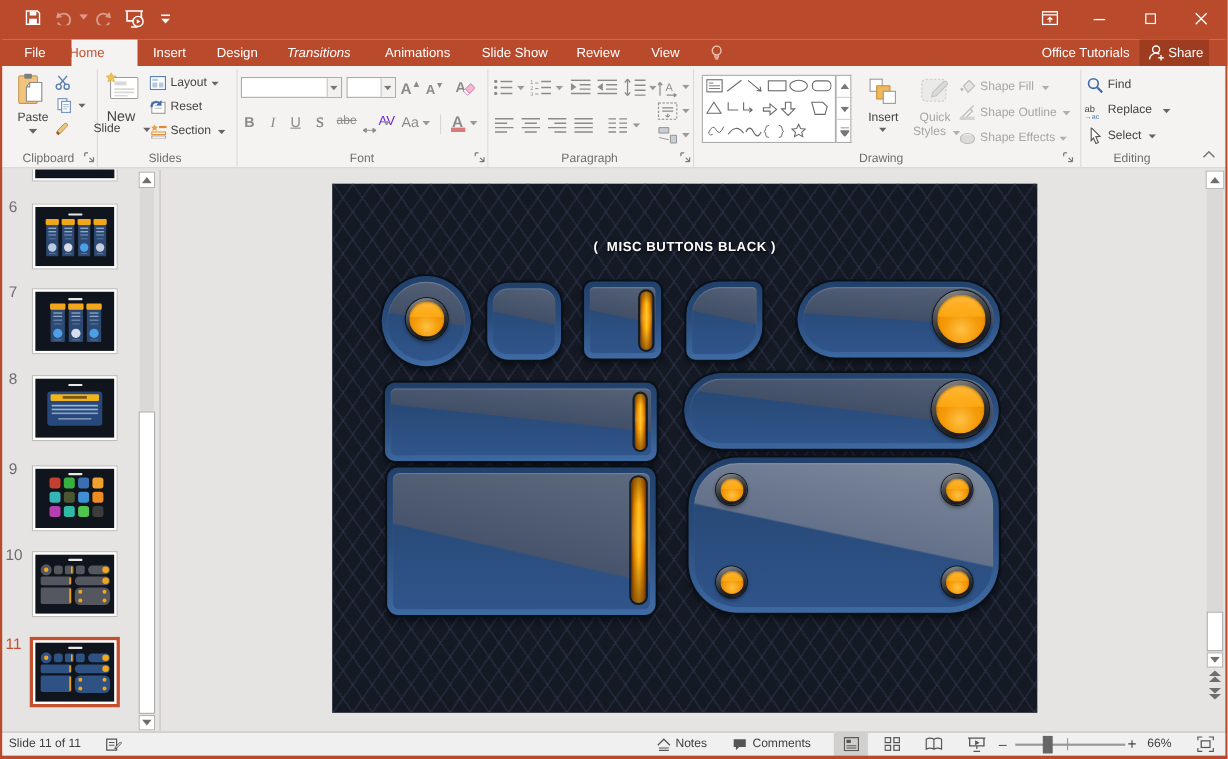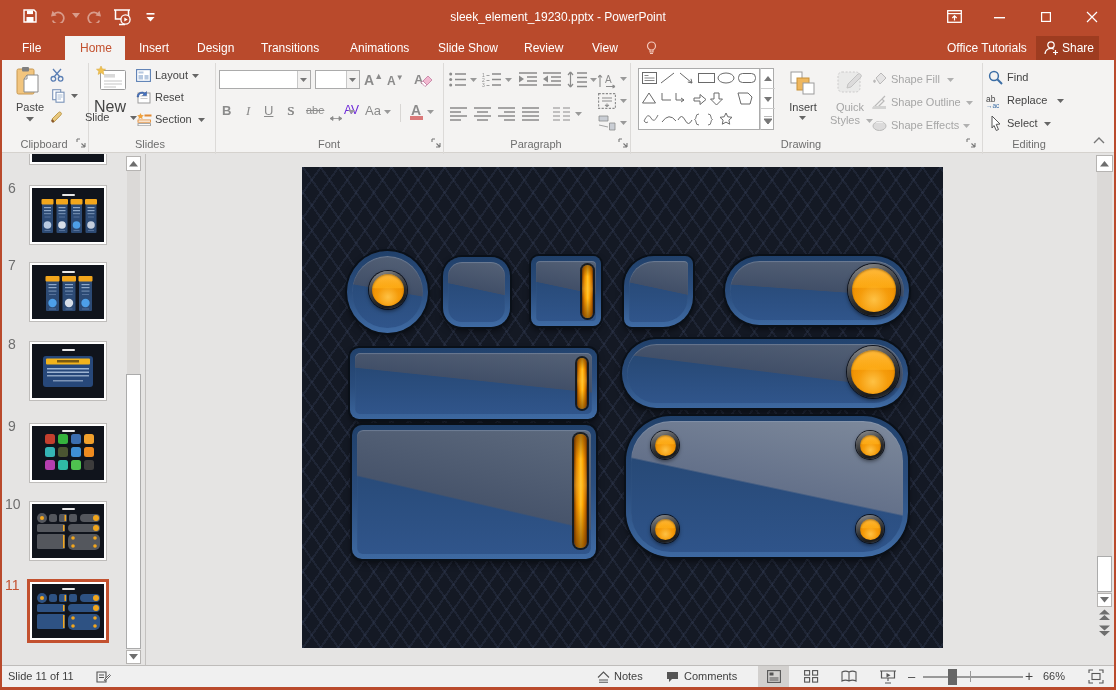--- a/index.html
+++ b/index.html
@@ -89,45 +89,44 @@
     <path d="M1 1 h16 M2.5 1 v9 h13 v-9" fill="none" stroke="#fff" stroke-width="1.5"></path>
     <path d="M9 10 v3 M6 15.5 h6" stroke="#fff" stroke-width="1.5"></path>
     <circle cx="12.5" cy="10.5" r="4.6" fill="#B94A2C" stroke="#fff" stroke-width="1.3"></circle>
     <path d="M11.3 8.6 l3.4 1.9 -3.4 1.9 z" fill="#fff"></path>
   </svg>
 
   <svg class="abs" style="left:146px;top:13px" width="9" height="9" viewBox="0 0 9 9">
     <rect x="0.5" y="0" width="8" height="1.6" fill="#fff"></rect>
     <path d="M0.5 4 h8 l-4 4.4 z" fill="#fff"></path>
   </svg>
-  <div class="abs" style="left:0;top:10px;width:1116px;text-align:center;font-size:12px;color:#fff;">sleek_element_19230.pptx - PowerPoint</div>
 
   <svg class="abs" style="left:947px;top:10px" width="15" height="13" viewBox="0 0 15 13">
     <rect x="0.7" y="0.7" width="13.6" height="11.6" fill="none" stroke="#fff" stroke-width="1.3"></rect>
     <line x1="0.7" y1="3.6" x2="14.3" y2="3.6" stroke="#fff" stroke-width="1.2"></line>
     <path d="M7.5 10.5 v-4.4 M5.3 8 l2.2-2.2 2.2 2.2" fill="none" stroke="#fff" stroke-width="1.2"></path>
   </svg>
 
   <svg class="abs" style="left:994px;top:17px" width="11" height="2" viewBox="0 0 11 2">
       <rect width="11" height="1.4" fill="#fff"></rect>
     </svg>
   <svg class="abs" style="left:1041px;top:12px" width="10" height="10" viewBox="0 0 10 10">
       <rect x="0.6" y="0.6" width="8.8" height="8.8" fill="none" stroke="#fff" stroke-width="1.2"></rect>
     </svg>
   <svg class="abs" style="left:1086px;top:11px" width="12" height="12" viewBox="0 0 12 12">
       <path d="M1 1 L11 11 M11 1 L1 11" stroke="#fff" stroke-width="1.2"></path>
     </svg>
 </div>
 <div id="tabsrow" class="abs">
   <div class="tab" style="left:22px;">File</div>
   <div class="abs" style="left:65px;top:0;width:60px;height:24px;background:#F4F3F2;"></div>
-  <div class="tab" style="left:80px;color:#C3512F;">Home</div>
+  <div class="tab" style="left:63px;color:#C3512F;">Home</div>
   <div class="tab" style="left:139px;">Insert</div>
   <div class="tab" style="left:197px;">Design</div>
-  <div class="tab" style="left:261px;">Transitions</div>
+  <div class="tab" style="left:261px;font-style:italic;">Transitions</div>
   <div class="tab" style="left:350px;">Animations</div>
   <div class="tab" style="left:438px;">Slide Show</div>
   <div class="tab" style="left:524px;">Review</div>
   <div class="tab" style="left:592px;">View</div>
   <svg class="abs" style="left:646px;top:5px" width="11" height="15" viewBox="0 0 11 15">
     <circle cx="5.5" cy="5" r="4" fill="none" stroke="#F2C8BC" stroke-width="1.2"></circle>
     <path d="M4 9 v2 h3 v-2 M4 12.5 h3" stroke="#F2C8BC" stroke-width="1.1" fill="none"></path>
   </svg>
   <div class="tab" style="left:947px;">Office Tutorials</div>
   <div class="abs" style="left:1036px;top:0;width:63px;height:24px;background:#9E3C20;"></div>
@@ -179,21 +178,21 @@
   <svg class="launcher" style="left:76px" width="10" height="10" viewBox="0 0 10 10">
     <path d="M1 1 v3 M1 1 h3 M9 9 h-4 M9 9 v-4 M5.5 5.5 l3 3" stroke="#777" stroke-width="1.1" fill="none"></path>
   </svg>
 
   <svg class="abs" style="left:96px;top:6px" width="30" height="27" viewBox="0 0 30 27">
     <rect x="4.5" y="4.5" width="25" height="19" rx="1" fill="#fff" stroke="#9B9B9B" stroke-width="1"></rect>
     <rect x="8" y="8" width="11" height="3.6" fill="#D9D9D9"></rect>
     <path d="M8 15 h18 M8 18 h18 M8 21 h12" stroke="#D9D9D9" stroke-width="1.5"></path>
     <path d="M5 0 l1.4 2.9 3.2 0.3 -2.4 2.1 0.7 3.2 -2.9-1.7 -2.9 1.7 0.7-3.2 -2.4-2.1 3.2-0.3 z" fill="#F0C150" stroke="#D9A93C" stroke-width="0.5"></path>
   </svg>
-  <div class="abs" style="left:90px;top:38px;width:40px;text-align:center;font-size:16px;color:#444">New</div>
+  <div class="abs" style="left:90px;top:38px;width:40px;text-align:center;font-size:13px;color:#444">New</div>
   <div class="abs" style="left:85px;top:51px;width:44px;text-align:left;font-size:11px;color:#444">Slide</div>
   <svg class="abs" style="left:130px;top:56px" width="7" height="4" viewBox="0 0 7 4">
       <path d="M0 0 h7 l-3.5 4 z" fill="#666"></path>
     </svg>
 
   <svg class="abs" style="left:136px;top:9px" width="15" height="13" viewBox="0 0 15 13">
     <rect x="0.6" y="0.6" width="13.8" height="11.8" fill="#fff" stroke="#5B7FB4" stroke-width="1.1"></rect>
     <rect x="2.5" y="2.5" width="5" height="2" fill="#B6C8E0"></rect>
     <rect x="2.5" y="6" width="4.5" height="4.5" fill="#B6C8E0"></rect>
     <rect x="8.5" y="6" width="4" height="4.5" fill="#B6C8E0"></rect>
@@ -690,20 +689,21 @@
       </svg>
   </div>
   <svg class="abs" style="left:1098px;top:455px" width="13" height="12" viewBox="0 0 13 12">
       <path d="M1 5.5 L6.5 0.5 L12 5.5 z M1 11 L6.5 6 L12 11 z" fill="#6E6E6E"></path>
     </svg>
   <svg class="abs" style="left:1098px;top:471px" width="13" height="12" viewBox="0 0 13 12">
       <path d="M1 0.5 L6.5 5.5 L12 0.5 z M1 6 L6.5 11 L12 6 z" fill="#6E6E6E"></path>
     </svg>
 </div>
 <div id="slide" class="abs">
+  <div class="abs" style="left:0;top:50px;width:641px;text-align:center;font-size:12px;font-weight:bold;color:#fff;letter-spacing:0.5px;text-shadow:0 1px 2px #000;">(&nbsp; MISC BUTTONS BLACK )</div>
 
   <div class="bbtn" style="left:45px;top:84px;width:81px;height:82px;border-radius:50%;">
     <div class="binner" style="border-radius:50%;background-image:linear-gradient(190deg,#556277 0%,#414f68 47.6%,rgba(65,79,104,0) 48.6%),linear-gradient(to bottom,#24456f 0%,#30558b 100%);"></div>
     <div class="oball" style="left:22px;top:20px;width:38px;height:38px;">
         <div style="left:3px;top:3px;width:32px;height:32px;"></div>
       </div>
   </div>
   <div class="bbtn" style="left:141px;top:90px;width:67px;height:70px;border-radius:19px;">
     <div class="binner" style="border-radius:14px;"></div>
   </div>

